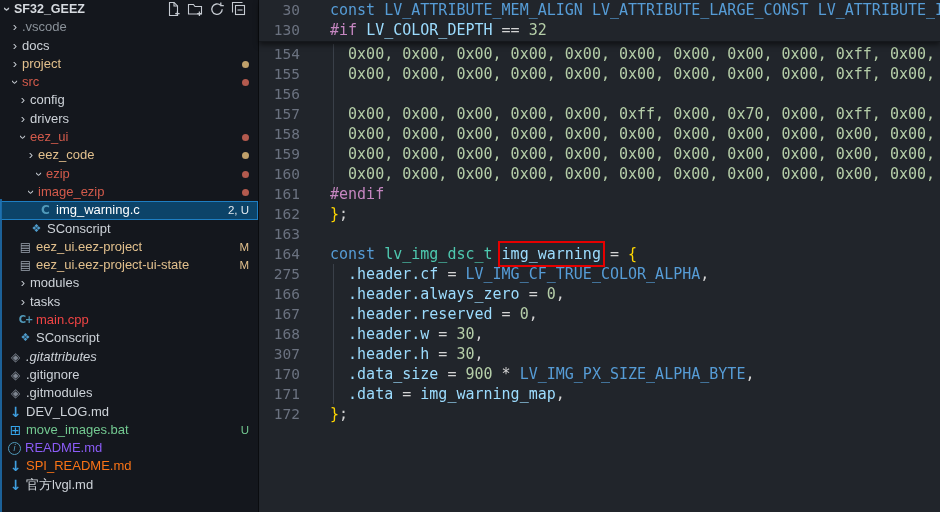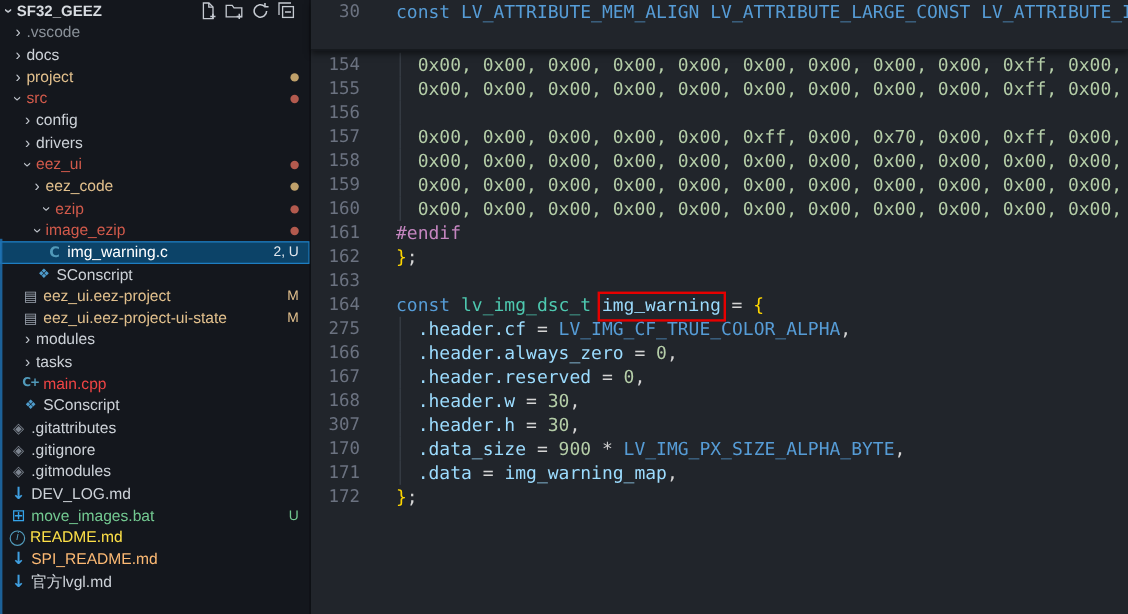--- a/index.html
+++ b/index.html
@@ -36,21 +36,21 @@
   .lnum{position:absolute;left:0;top:0;width:41px;text-align:right;
         color:#6b7280;font-size:14.5px;line-height:20px;}
   .ct{position:absolute;left:71px;top:0;line-height:20px;white-space:pre;}
   .guide{position:absolute;left:74px;top:0;width:1px;height:20px;background:#3a4049;}
   #sticky{position:absolute;left:0;top:0;right:0;height:41px;background:#21252b;
           z-index:3;box-shadow:0 3px 5px rgba(0,0,0,.5);
           border-bottom:1px solid #15181c;}
   #codearea{position:absolute;left:0;top:44px;right:0;}
   .k{color:#569cd6}.m{color:#9cdcfe}.t{color:#4ec9b0}.n{color:#b5cea8}
   .p{color:#d4d4d4}.pp{color:#c586c0}.b{color:#ffd700}
-  .box{outline:2px solid #e60000;outline-offset:2px;font-family:Liberation Mono, monospace;}
+  .box{outline:2px solid #e60000;outline-offset:2px;}
 </style>
 </head>
 <body>
 
 <div id="screen">
 
   <div id="sidebar">
     <div class="row" id="rootrow">
       <span class="chev exp" style="left:1px">›</span>
       <span class="lbl" style="left:14px">SF32_GEEZ</span>
@@ -152,46 +152,46 @@
         <div class="row">
           <span class="ficon" style="left: 18px; color: rgb(81, 154, 186); font-size: 10px; font-weight: bold; letter-spacing: -1px;">C+</span>
           <span class="lbl" style="left: 36px; color: #ef4444;">main.cpp</span>
         </div>
         <div class="row">
           <span class="ficon" style="left: 18px; color: rgb(78, 155, 203); font-size: 11px;">❖</span>
           <span class="lbl" style="left: 36px; color: rgb(205, 210, 216);">SConscript</span>
         </div>
         <div class="row">
           <span class="ficon" style="left: 8px; color: rgb(125, 133, 144); font-size: 12px;">◈</span>
-          <span class="lbl" style="left: 26px; color: rgb(205, 210, 216);">.gitattributes</span>
+          <span class="lbl" style="left: 26px; color: rgb(205, 210, 216); font-style: italic;">.gitattributes</span>
         </div>
         <div class="row">
           <span class="ficon" style="left: 8px; color: rgb(125, 133, 144); font-size: 12px;">◈</span>
           <span class="lbl" style="left: 26px; color: rgb(205, 210, 216);">.gitignore</span>
         </div>
         <div class="row">
           <span class="ficon" style="left: 8px; color: rgb(125, 133, 144); font-size: 12px;">◈</span>
           <span class="lbl" style="left: 26px; color: rgb(205, 210, 216);">.gitmodules</span>
         </div>
         <div class="row">
           <span class="ficon" style="left: 8px; color: rgb(63, 159, 224); font-size: 14px; font-weight: bold;">↓</span>
           <span class="lbl" style="left: 26px; color: rgb(205, 210, 216);">DEV_LOG.md</span>
         </div>
         <div class="row">
           <span class="ficon" style="left: 8px; color: rgb(53, 163, 232); font-size: 14px;">⊞</span>
           <span class="lbl" style="left: 26px; color: rgb(115, 201, 145);">move_images.bat</span>
           <span class="badge" style="color: rgb(115, 201, 145);">U</span>
         </div>
         <div class="row">
           <span class="ficon circle" style="left: 8px; color: rgb(81, 154, 186); border-color: rgb(81, 154, 186); font-size: 9px;">i</span>
-          <span class="lbl" style="left: 25px; color: #fde047;">README.md</span>
+          <span class="lbl" style="left: 25px; color: #8b5cf6;">README.md</span>
         </div>
         <div class="row">
           <span class="ficon" style="left: 8px; color: rgb(63, 159, 224); font-size: 14px; font-weight: bold;">↓</span>
-          <span class="lbl" style="left: 26px; color: #fdba74;">SPI_README.md</span>
+          <span class="lbl" style="left: 26px; color: #f97316;">SPI_README.md</span>
         </div>
         <div class="row">
           <span class="ficon" style="left: 8px; color: rgb(63, 159, 224); font-size: 14px; font-weight: bold;">↓</span>
           <span class="lbl" style="left: 26px; color: rgb(205, 210, 216);">官方lvgl.md</span>
         </div>
       </div>
     <div id="leftline"></div>
   </div>
 
   <div id="editor">
@@ -211,16 +211,17 @@
         <div class="cl"><span class="lnum">166</span><span class="guide"></span><span class="ct"><span class="m">  .header.always_zero</span><span class="p"> = </span><span class="n">0</span><span class="p">,</span></span></div>
         <div class="cl"><span class="lnum">167</span><span class="guide"></span><span class="ct"><span class="m">  .header.reserved</span><span class="p"> = </span><span class="n">0</span><span class="p">,</span></span></div>
         <div class="cl"><span class="lnum">168</span><span class="guide"></span><span class="ct"><span class="m">  .header.w</span><span class="p"> = </span><span class="n">30</span><span class="p">,</span></span></div>
         <div class="cl"><span class="lnum">307</span><span class="guide"></span><span class="ct"><span class="m">  .header.h</span><span class="p"> = </span><span class="n">30</span><span class="p">,</span></span></div>
         <div class="cl"><span class="lnum">170</span><span class="guide"></span><span class="ct"><span class="m">  .data_size</span><span class="p"> = </span><span class="n">900</span><span class="p"> * </span><span class="k">LV_IMG_PX_SIZE_ALPHA_BYTE</span><span class="p">,</span></span></div>
         <div class="cl"><span class="lnum">171</span><span class="guide"></span><span class="ct"><span class="m">  .data</span><span class="p"> = </span><span class="m">img_warning_map</span><span class="p">,</span></span></div>
         <div class="cl"><span class="lnum">172</span><span class="ct"><span class="b">}</span><span class="p">;</span></span></div>
       </div>
     <div id="sticky">
         <div class="cl"><span class="lnum">30</span><span class="ct"><span class="k">const LV_ATTRIBUTE_MEM_ALIGN LV_ATTRIBUTE_LARGE_CONST LV_ATTRIBUTE_I</span></span></div>
+        <div class="cl"><span class="lnum">130</span><span class="ct"><span class="pp">#if </span><span class="m">LV_COLOR_DEPTH </span><span class="p">== </span><span class="n">32</span></span></div>
       </div>
   </div>
 
 </div>
 
 </body></html>

